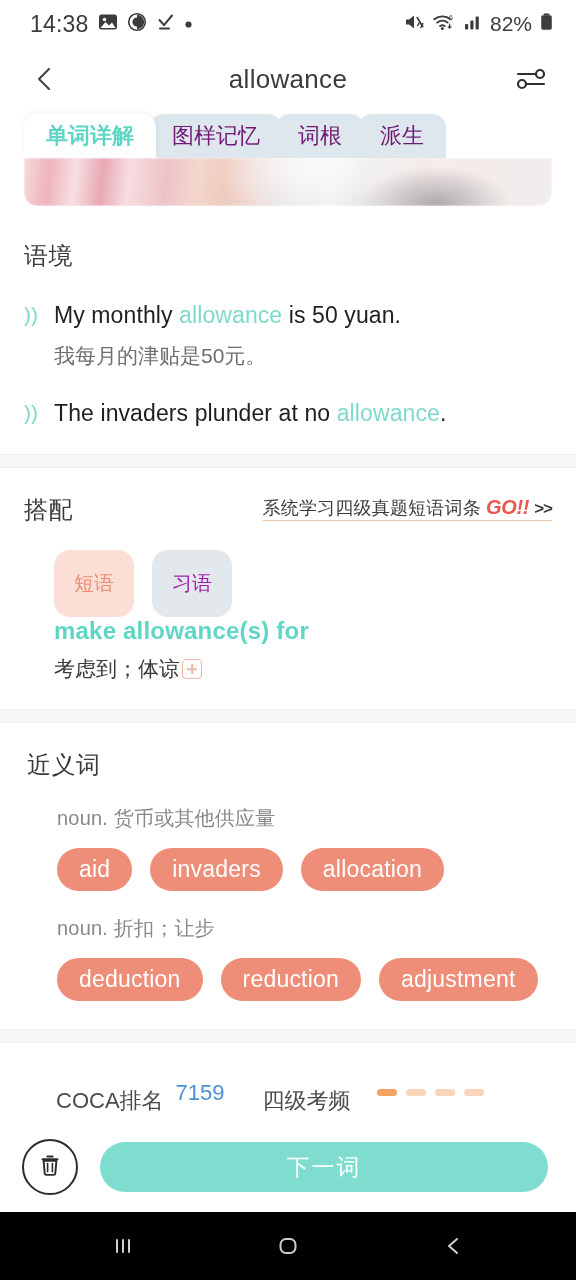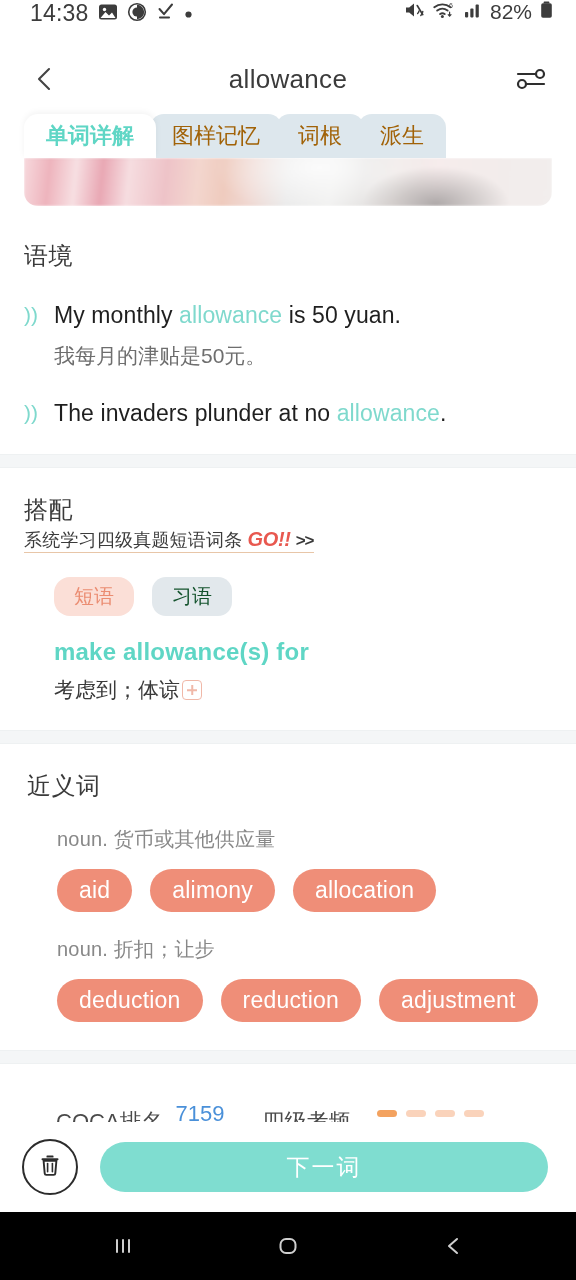--- a/index.html
+++ b/index.html
@@ -19,21 +19,21 @@
     background: #ffffff;
     display: flex;
     flex-direction: column;
   }
 
   
   .status-bar {
     height: 48px;
     flex: 0 0 48px;
     display: flex;
-    align-items: flex-start;
+    align-items: center;
     justify-content: space-between;
     padding: 0 22px 0 30px;
     background: #ffffff;
   }
   .status-left {
     display: flex;
     align-items: center;
     gap: 9px;
   }
   .status-time {
@@ -89,21 +89,21 @@
   }
   .tab {
     height: 44px;
     display: flex;
     align-items: center;
     justify-content: center;
     padding: 0 22px;
     border-radius: 14px 14px 0 0;
     font-size: 22px;
     background: #dde7ed;
-    color: #a16207;
+    color: #701a75;
     margin-right: -6px;
     cursor: pointer;
     white-space: nowrap;
   }
   .tab.active {
     background: #ffffff;
     color: #5fd6c5;
     font-weight: 700;
     z-index: 2;
     box-shadow: 0 -2px 6px rgba(0,0,0,0.05);
@@ -167,21 +167,20 @@
     bottom: -2px;
     height: 9px;
     background: #a8e6dd;
     z-index: -1;
     border-radius: 1px;
   }
   .sec-title-row {
     display: flex;
     align-items: flex-start;
     justify-content: space-between;
-    flex-direction: column;
   }
 
   
   .ctx-block { padding-top: 34px; padding-bottom: 26px; }
   .sentence { display: flex; margin-top: 28px; }
   .speaker {
     flex: 0 0 30px;
     color: #7fd9cd;
     font-size: 21px;
     line-height: 30px;
@@ -219,30 +218,29 @@
     font-size: 20px;
     color: #e8584f;
     font-weight: 700;
     font-style: italic;
     letter-spacing: -0.3px;
   }
   .promo-arrow { font-size: 17px; color: #3b3b3b; font-weight: 700; letter-spacing: -1px; }
 
   .chip-row { display: flex; gap: 18px; margin-top: 24px; padding-left: 30px; }
   .tag-chip {
-    padding: 6px 20px;
+    padding: 20px 20px;
     border-radius: 16px;
     font-size: 20px;
     cursor: pointer;
   }
   .tag-chip.phrase { background: #fbdfd7; color: #eb8d72; }
-  .tag-chip.idiom  { background: #e2e8ec; color: #14532d; border-radius: 14px; }
+  .tag-chip.idiom  { background: #e2e8ec; color: #a21caf; }
 
   .collo-en {
-    margin-top: 22px;
     padding-left: 30px;
     font-size: 24px;
     color: #5fd6c5;
     font-weight: 700;
     letter-spacing: 0.2px;
   }
   .collo-cn-row {
     margin-top: 10px;
     padding-left: 30px;
     display: flex;
@@ -489,21 +487,21 @@
 
     <div class="divider"></div>
 
     <div class="section syn-block">
       <div class="sec-title">近义词</div>
 
       <div class="syn-group">
         <div class="syn-pos">noun. 货币或其他供应量</div>
         <div class="syn-chips">
           <span class="syn-chip">aid</span>
-          <span class="syn-chip">alimony</span>
+          <span class="syn-chip">invaders</span>
           <span class="syn-chip">allocation</span>
         </div>
 
         <div class="syn-pos">noun. 折扣；让步</div>
         <div class="syn-chips">
           <span class="syn-chip">deduction</span>
           <span class="syn-chip">reduction</span>
           <span class="syn-chip">adjustment</span>
         </div>
       </div>

